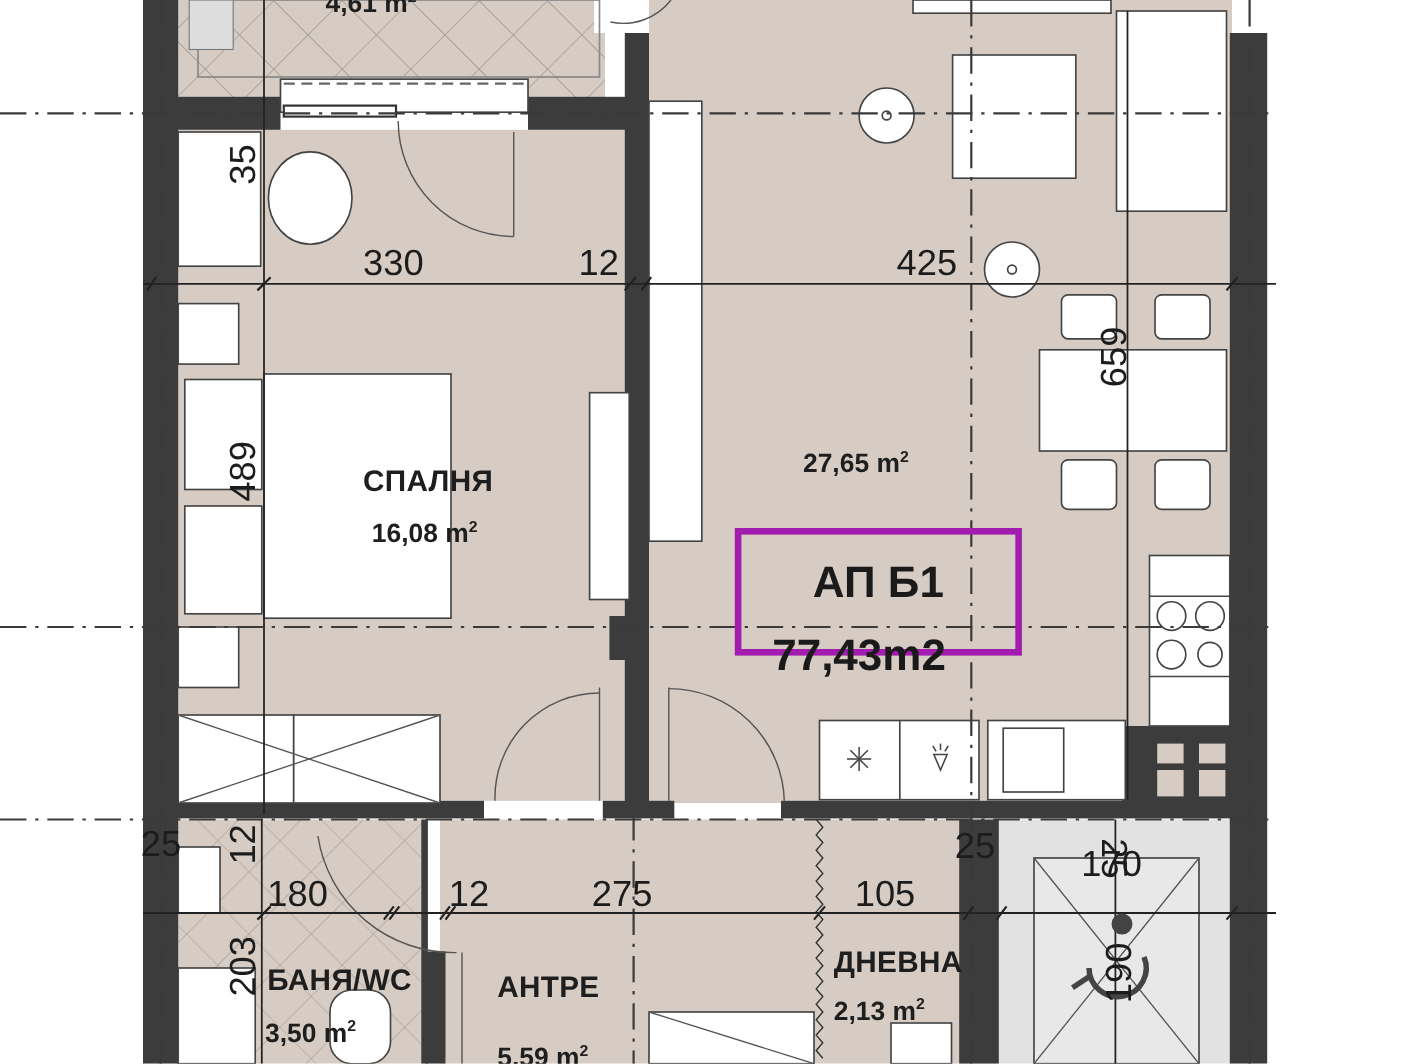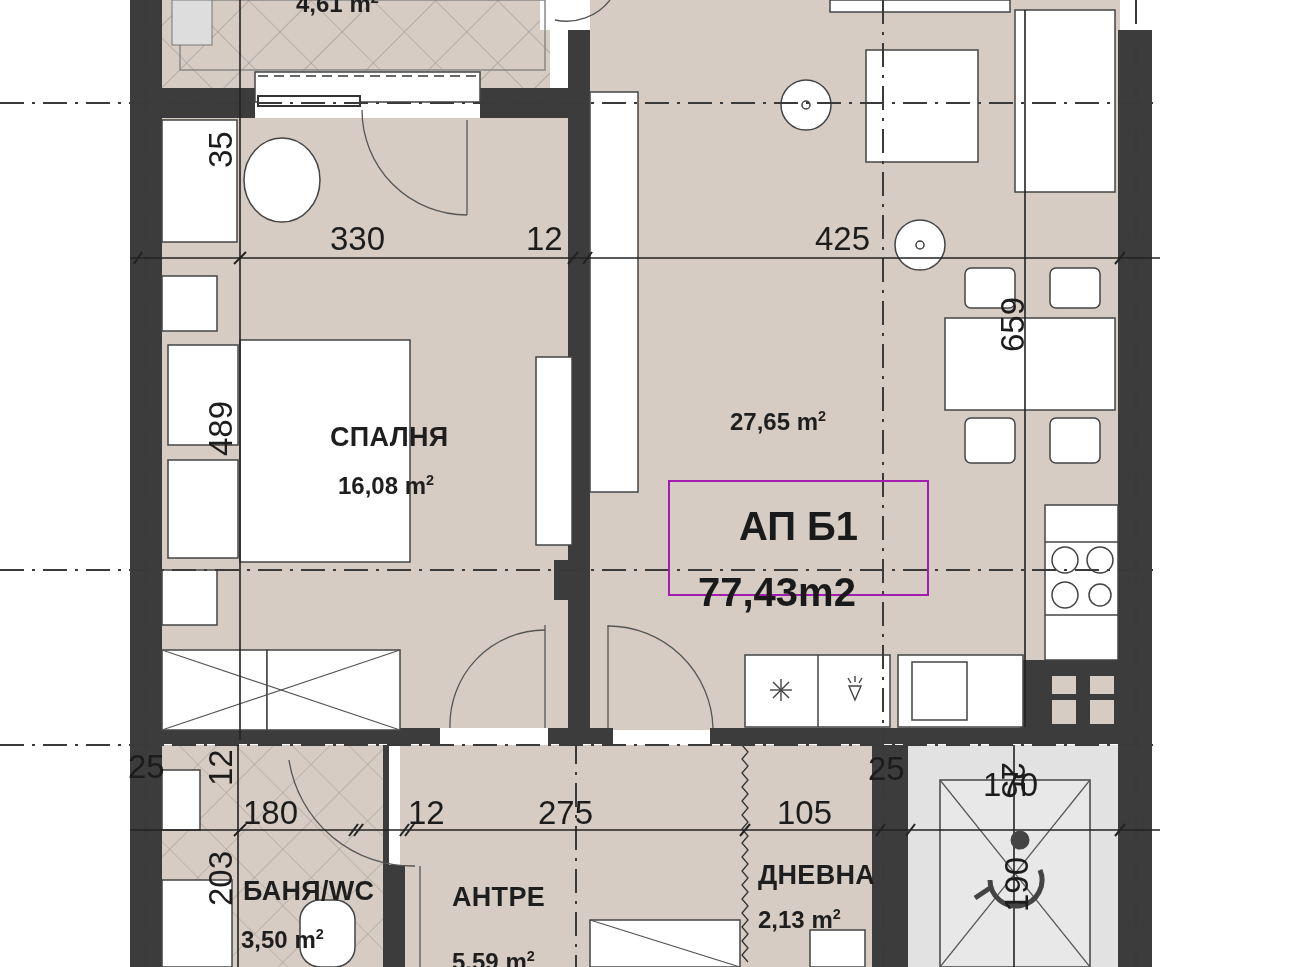--- a/index.html
+++ b/index.html
@@ -5,21 +5,21 @@
   html,body{margin:0;padding:0;background:#ffffff;}
   body{width:1290px;height:967px;position:relative;overflow:hidden;font-family:"Liberation Sans",sans-serif;}
   .plan{position:absolute;left:0;top:0;width:1290px;height:967px;}
   .lbl{position:absolute;color:#1e1e1e;font-family:"Liberation Sans",sans-serif;white-space:nowrap;line-height:1;}
   .room-name{font-weight:bold;font-size:27px;letter-spacing:0.3px;}
   .room-area{font-weight:bold;font-size:24px;}
   .dim{font-size:33px;color:#1c1c1c;}
   .dim-v{transform-origin:left top;transform:rotate(-90deg);}
   .dim-v180{transform-origin:left top;transform:rotate(90deg);}
   sup{font-size:0.6em;vertical-align:0.65em;line-height:0;}
-  .apt-box{position:absolute;left:668px;top:480px;width:261px;height:116px;border:2px solid #a21caf;box-sizing:border-box;}
+  .apt-box{position:absolute;left:668px;top:480px;width:261px;height:116px;border:6px solid #a21caf;box-sizing:border-box;}
   .apt-code{position:absolute;left:0;width:100%;top:22px;text-align:center;font-weight:bold;font-size:40px;color:#1a1a1a;}
   .apt-area{position:absolute;left:28px;top:88px;font-weight:bold;font-size:40px;color:#1a1a1a;}
 </style>
 </head>
 <body>
 
 <div class="plan">
 <svg width="1290" height="967" viewBox="0 0 1290 967" xmlns="http://www.w3.org/2000/svg">
   <defs>
     <pattern id="tile" width="44" height="44" patternUnits="userSpaceOnUse" patternTransform="rotate(45)">

